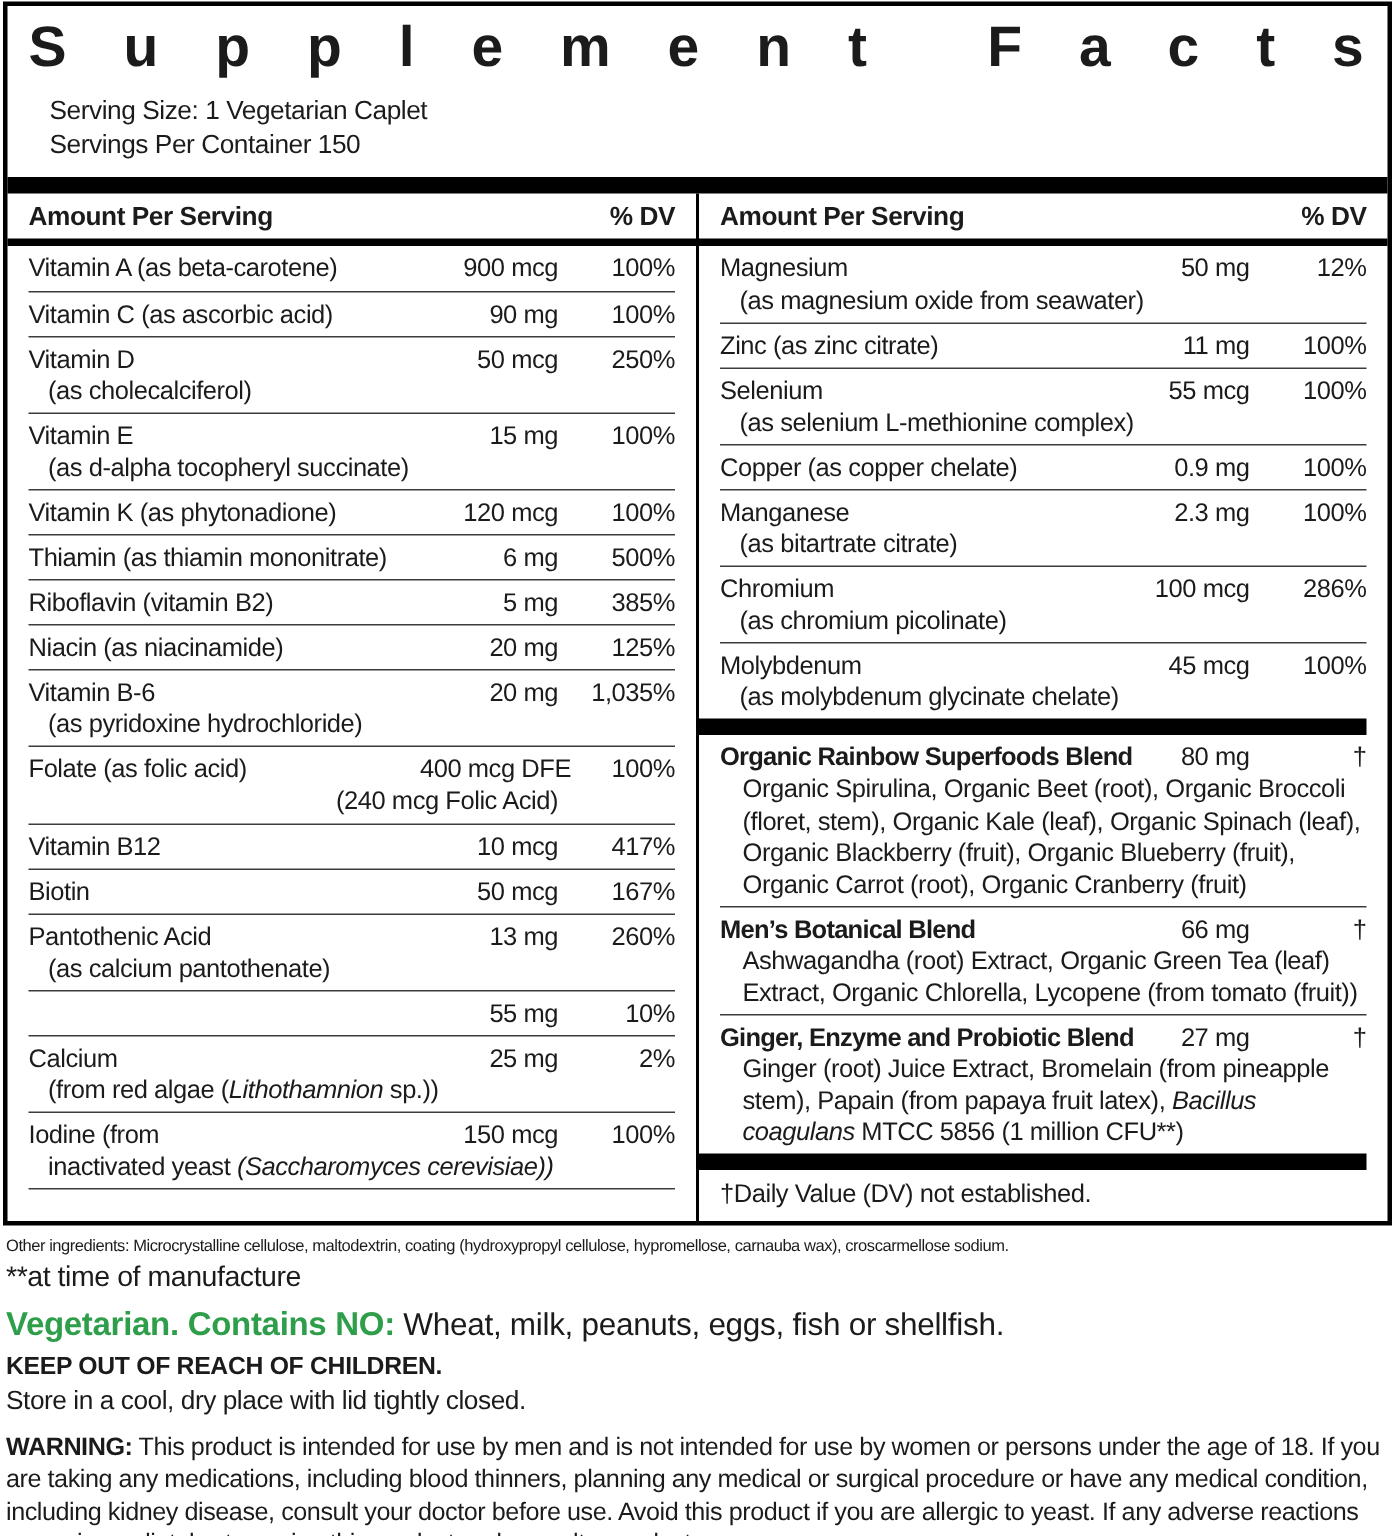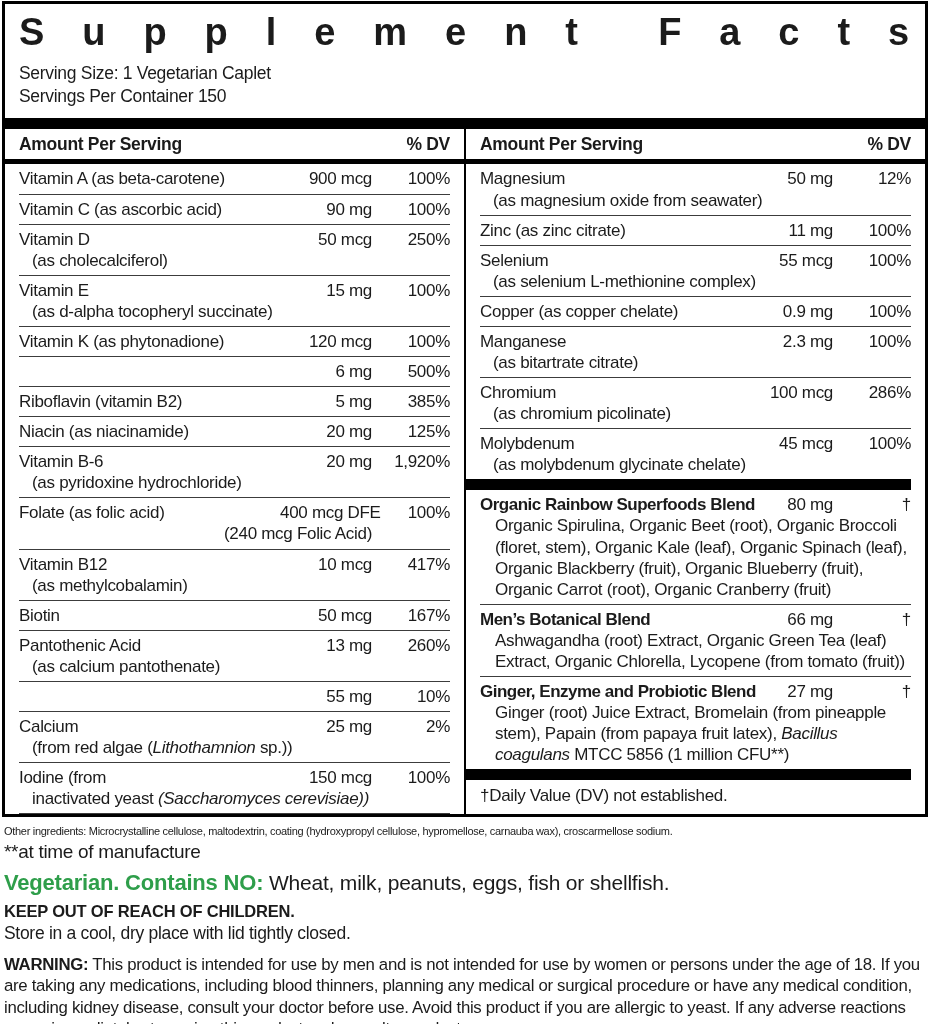--- a/index.html
+++ b/index.html
@@ -21,21 +21,21 @@
     justify-content: space-between;
     align-items: baseline;
     padding: 9px 16px 0 14px;
     font-weight: 700;
     font-size: 38px;
     line-height: 1.05;
   }
   .title span { display: inline-block; }
   .title .sp { min-width: 4px; }
 
-  .serving { padding: 9px 14px 10px 14px; font-size: 17.5px; line-height: 1.33; }
+  .serving { padding: 9px 14px 10px 28px; font-size: 17.5px; line-height: 1.33; }
 
   .topbar { height: 11px; background: #000; }
 
   .cols { display: flex; align-items: stretch; }
   .col { flex: 1 1 0; min-width: 0; display: flex; flex-direction: column; }
   .col-left { border-right: 2.5px solid #000; }
 
   .colhead {
     display: flex; justify-content: space-between;
     font-weight: 700; font-size: 17.5px;
@@ -152,20 +152,21 @@
           </div>
           <div class="row">
             <div class="l1">
               <span class="nm">Vitamin K (as phytonadione)</span>
               <span class="amt">120 mcg</span>
               <span class="dv">100%</span>
             </div>
           </div>
           <div class="row">
             <div class="l1">
+              <span class="nm">Thiamin (as thiamin mononitrate)</span>
               <span class="amt">6 mg</span>
               <span class="dv">500%</span>
             </div>
           </div>
           <div class="row">
             <div class="l1">
               <span class="nm">Riboflavin (vitamin B2)</span>
               <span class="amt">5 mg</span>
               <span class="dv">385%</span>
             </div>
@@ -174,39 +175,38 @@
             <div class="l1">
               <span class="nm">Niacin (as niacinamide)</span>
               <span class="amt">20 mg</span>
               <span class="dv">125%</span>
             </div>
           </div>
           <div class="row">
             <div class="l1">
               <span class="nm">Vitamin B-6</span>
               <span class="amt">20 mg</span>
-              <span class="dv">1,920%</span>
+              <span class="dv">1,035%</span>
             </div>
             <div class="sub"><span>(as pyridoxine hydrochloride)</span></div>
           </div>
           <div class="row">
             <div class="l1">
               <span class="nm">Folate (as folic acid)</span>
               <span class="amt">400 mcg DFE</span>
               <span class="dv">100%</span>
             </div>
             <div class="amt2">(240 mcg Folic Acid)</div>
           </div>
           <div class="row">
             <div class="l1">
               <span class="nm">Vitamin B12</span>
               <span class="amt">10 mcg</span>
               <span class="dv">417%</span>
             </div>
-            <div class="sub"><span>(as methylcobalamin)</span></div>
           </div>
           <div class="row">
             <div class="l1">
               <span class="nm">Biotin</span>
               <span class="amt">50 mcg</span>
               <span class="dv">167%</span>
             </div>
           </div>
           <div class="row">
             <div class="l1">

